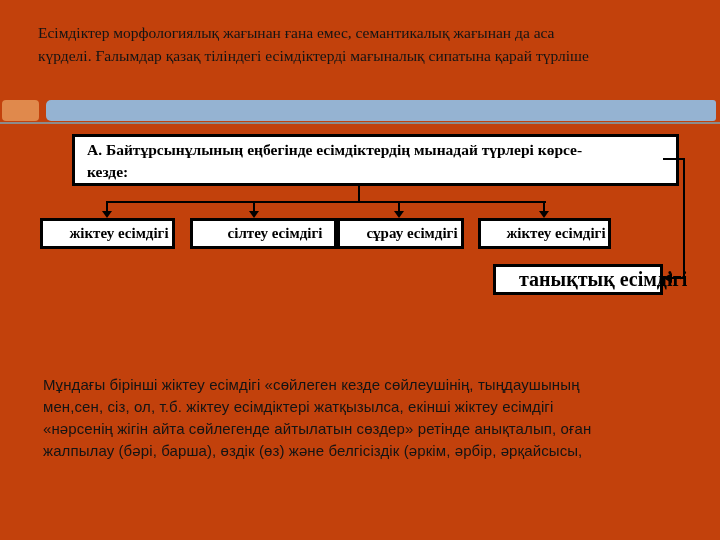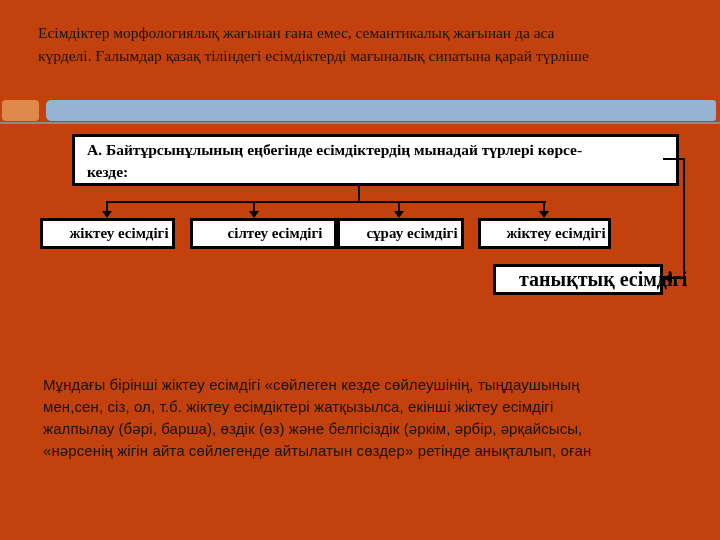--- a/index.html
+++ b/index.html
@@ -94,17 +94,17 @@
     <div class="ln side-v"></div>
     <div class="ln side-h2"></div>
     <div class="arr-left"></div>
 
     <div class="node side-node">танықтық есімдігі</div>
   </div>
 
   <div class="body-text">
     <span class="tline">Мұндағы бірінші жіктеу есімдігі «сөйлеген кезде сөйлеушінің, тыңдаушының</span>
     <span class="tline">мен,сен, сіз, ол, т.б. жіктеу есімдіктері жатқызылса, екінші жіктеу есімдігі</span>
+    <span class="tline">«нәрсенің жігін айта сөйлегенде айтылатын сөздер» ретінде анықталып, оған</span>
     <span class="tline">жалпылау (бәрі, барша), өздік (өз) және белгісіздік (әркім, әрбір, әрқайсысы,</span>
-    <span class="tline">«нәрсенің жігін айта сөйлегенде айтылатын сөздер» ретінде анықталып, оған</span>
   </div>
 
 </div>
 
 </body></html>

